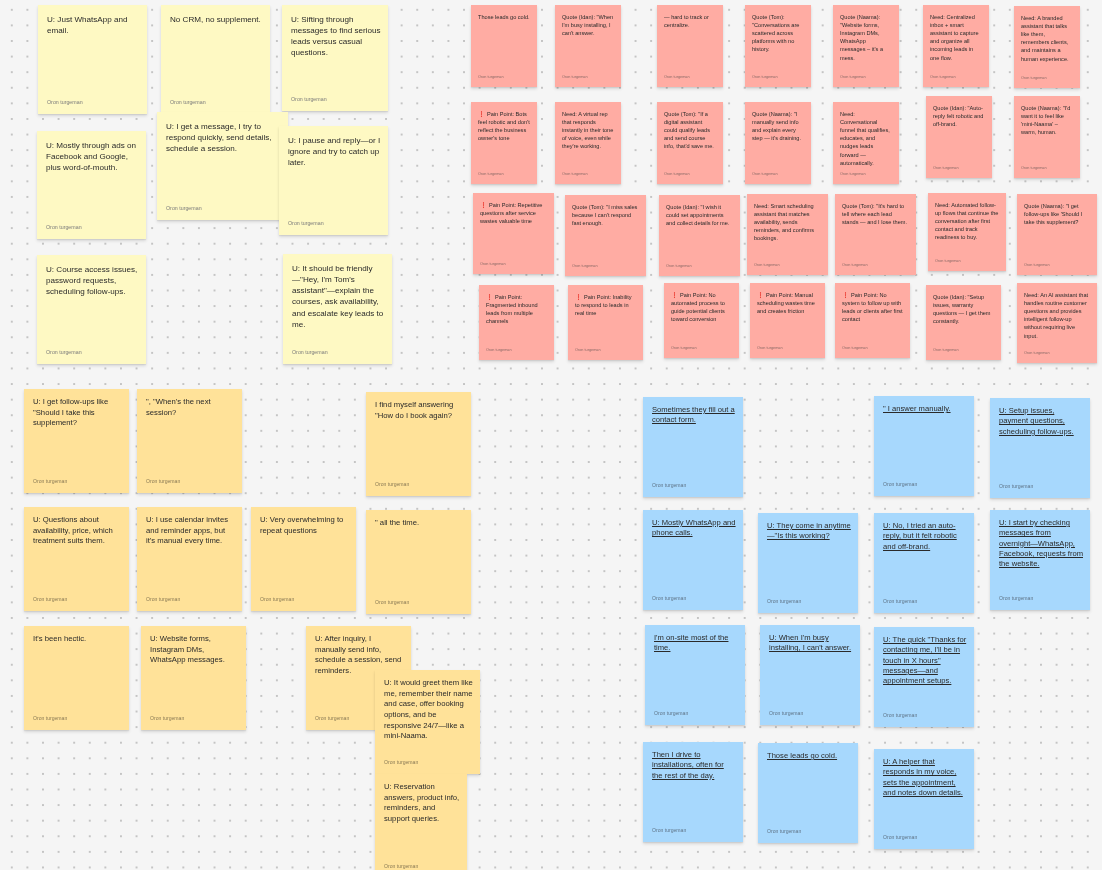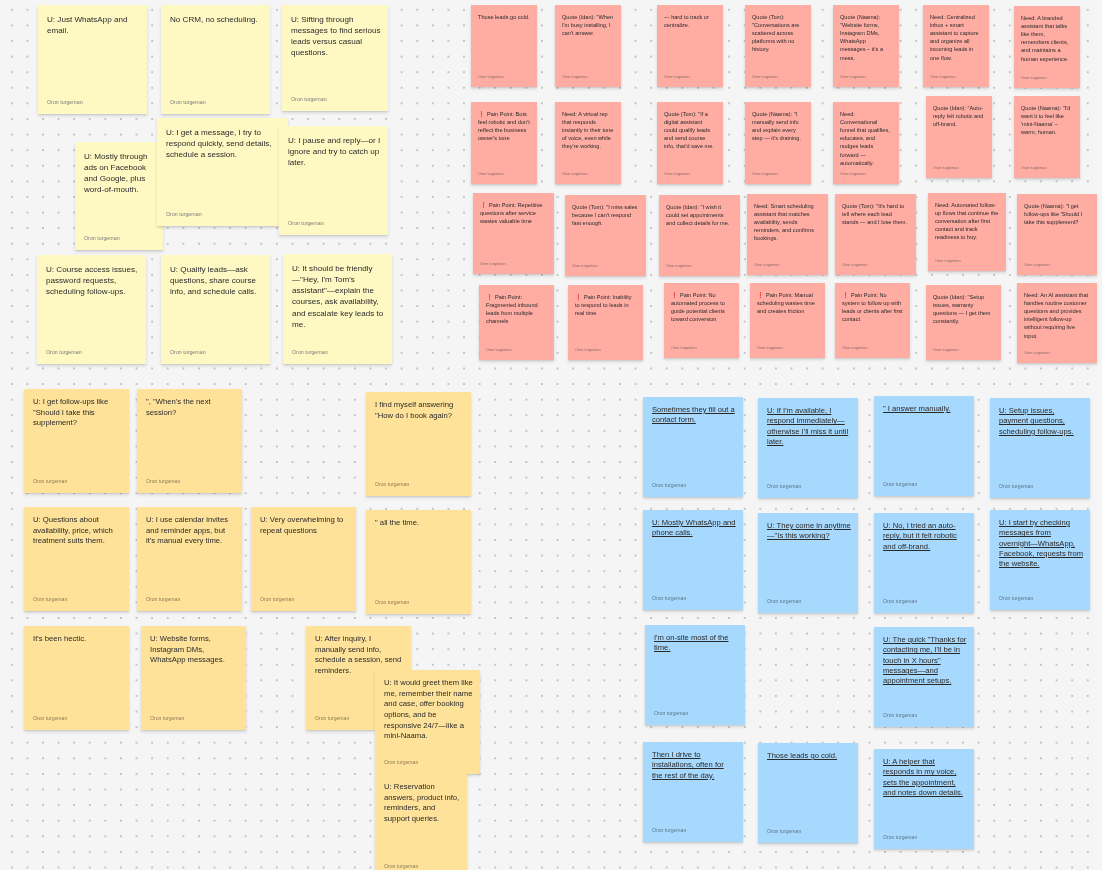--- a/index.html
+++ b/index.html
@@ -35,47 +35,43 @@
 </style>
 </head>
 <body>
 
 <div id="board">
     <div class="sticky green" style="left: 38px; top: 5px; width: 109px; height: 109px;">
       <div class="txt"><span>U: Just WhatsApp and email.</span></div>
       <div class="author">Oron turgeman</div>
     </div>
     <div class="sticky green" style="left: 161px; top: 5px; width: 109px; height: 109px;">
-      <div class="txt"><span>No CRM, no scheduling.</span></div>
+      <div class="txt"><span>No CRM, no supplement.</span></div>
       <div class="author">Oron turgeman</div>
     </div>
     <div class="sticky green" style="left: 282px; top: 5px; width: 106px; height: 106px;">
       <div class="txt"><span>U: Sifting through messages to find serious leads versus casual questions.</span></div>
       <div class="author">Oron turgeman</div>
     </div>
-    <div class="sticky green" style="left: 37px; top: 142px; width: 88px; height: 108px; margin-left: 38px;">
+    <div class="sticky green" style="left: 37px; top: 131px; width: 109px; height: 108px;">
       <div class="txt"><span>U: Mostly through ads on Facebook and Google, plus word-of-mouth.</span></div>
       <div class="author">Oron turgeman</div>
     </div>
-    <div class="sticky green" style="left: 157px; top: 118px; width: 131px; height: 108px;">
+    <div class="sticky green" style="left: 157px; top: 112px; width: 131px; height: 108px;">
       <div class="txt"><span>U: I get a message, I try to respond quickly, send details, schedule a session.</span></div>
       <div class="author">Oron turgeman</div>
     </div>
     <div class="sticky green" style="left: 279px; top: 126px; width: 109px; height: 109px;">
       <div class="txt"><span>U: I pause and reply—or I ignore and try to catch up later.</span></div>
       <div class="author">Oron turgeman</div>
     </div>
     <div class="sticky green" style="left: 37px; top: 255px; width: 109px; height: 109px;">
       <div class="txt"><span>U: Course access issues, password requests, scheduling follow-ups.</span></div>
       <div class="author">Oron turgeman</div>
     </div>
-    <div class="sticky green" style="left: 161px; top: 255px; width: 109px; height: 109px;">
-      <div class="txt"><span>U: Qualify leads—ask questions, share course info, and schedule calls.</span></div>
-      <div class="author">Oron turgeman</div>
-    </div>
     <div class="sticky green" style="left: 283px; top: 254px; width: 109px; height: 110px;">
       <div class="txt"><span>U: It should be friendly—"Hey, I'm Tom's assistant"—explain the courses, ask availability, and escalate key leads to me.</span></div>
       <div class="author">Oron turgeman</div>
     </div>
     <div class="sticky red" style="left: 471px; top: 5px; width: 66px; height: 82px;">
       <div class="txt"><span>Those leads go cold.</span></div>
       <div class="author">Oron turgeman</div>
     </div>
     <div class="sticky red" style="left: 555px; top: 5px; width: 66px; height: 82px;">
       <div class="txt"><span>Quote (Idan): "When I'm busy installing, I can't answer.</span></div>
@@ -230,24 +226,20 @@
       <div class="author">Oron turgeman</div>
     </div>
     <div class="sticky yellow" style="left: 375px; top: 774px; width: 92px; height: 104px;">
       <div class="txt"><span>U: Reservation answers, product info, reminders, and support queries.</span></div>
       <div class="author">Oron turgeman</div>
     </div>
     <div class="sticky blue" style="left: 643px; top: 397px; width: 100px; height: 100px;">
       <div class="txt"><span>Sometimes they fill out a contact form.</span></div>
       <div class="author">Oron turgeman</div>
     </div>
-    <div class="sticky blue" style="left: 758px; top: 398px; width: 100px; height: 100px;">
-      <div class="txt"><span>U: If I'm available, I respond immediately—otherwise I'll miss it until later.</span></div>
-      <div class="author">Oron turgeman</div>
-    </div>
     <div class="sticky blue" style="left: 874px; top: 396px; width: 100px; height: 100px;">
       <div class="txt"><span>" I answer manually.</span></div>
       <div class="author">Oron turgeman</div>
     </div>
     <div class="sticky blue" style="left: 990px; top: 398px; width: 100px; height: 100px;">
       <div class="txt"><span>U: Setup issues, payment questions, scheduling follow-ups.</span></div>
       <div class="author">Oron turgeman</div>
     </div>
     <div class="sticky blue" style="left: 643px; top: 510px; width: 100px; height: 100px;">
       <div class="txt"><span>U: Mostly WhatsApp and phone calls.</span></div>
@@ -260,20 +252,24 @@
     <div class="sticky blue" style="left: 874px; top: 513px; width: 100px; height: 100px;">
       <div class="txt"><span>U: No, I tried an auto-reply, but it felt robotic and off-brand.</span></div>
       <div class="author">Oron turgeman</div>
     </div>
     <div class="sticky blue" style="left: 990px; top: 510px; width: 100px; height: 100px;">
       <div class="txt"><span>U: I start by checking messages from overnight—WhatsApp, Facebook, requests from the website.</span></div>
       <div class="author">Oron turgeman</div>
     </div>
     <div class="sticky blue" style="left: 645px; top: 625px; width: 100px; height: 100px;">
       <div class="txt"><span>I'm on-site most of the time.</span></div>
+      <div class="author">Oron turgeman</div>
+    </div>
+    <div class="sticky blue" style="left: 760px; top: 625px; width: 100px; height: 100px;">
+      <div class="txt"><span>U: When I'm busy installing, I can't answer.</span></div>
       <div class="author">Oron turgeman</div>
     </div>
     <div class="sticky blue" style="left: 874px; top: 627px; width: 100px; height: 100px;">
       <div class="txt"><span>U: The quick "Thanks for contacting me, I'll be in touch in X hours" messages—and appointment setups.</span></div>
       <div class="author">Oron turgeman</div>
     </div>
     <div class="sticky blue" style="left: 643px; top: 742px; width: 100px; height: 100px;">
       <div class="txt"><span>Then I drive to installations, often for the rest of the day.</span></div>
       <div class="author">Oron turgeman</div>
     </div>

